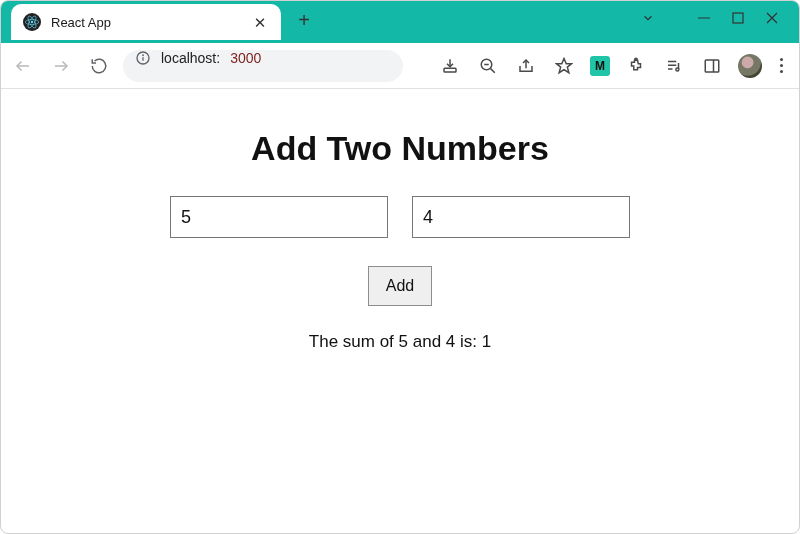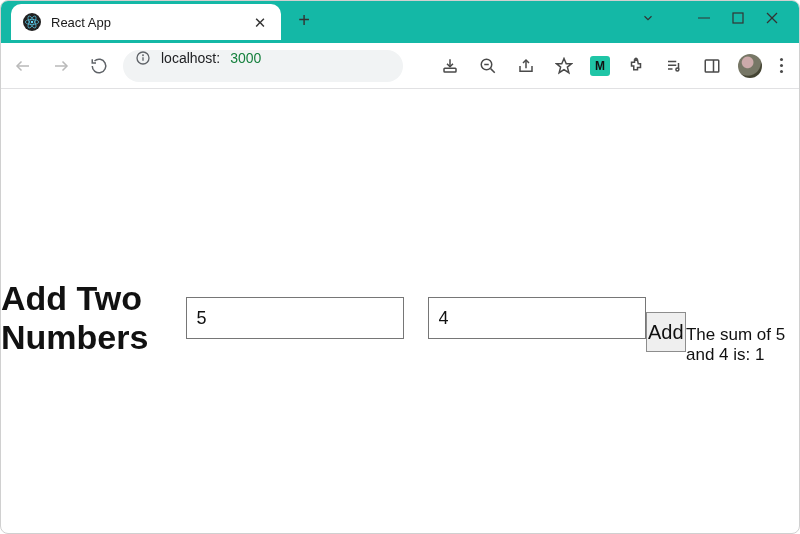--- a/index.html
+++ b/index.html
@@ -83,34 +83,35 @@
       border: none;
       background: #f1f3f4;
       border-radius: 16px;
       display: flex; 
       padding: 0 12px;
       gap: 10px;
       color: #202124;
       font-size: 14px;
     }
     .omnibox .info { color:#5f6368; display:inline-flex;}
-    .omnibox .url-dim { color: #15803d; }
+    .omnibox .url-dim { color: #7f1d1d; }
     .right-icons { display:flex; align-items:center; gap: 14px; margin-left:auto; padding-right:4px; }
     .right-icons .ic { width:24px; height:24px; display:flex; align-items:center; justify-content:center; color:#4a4a4a; }
     .right-icons .ic svg { width:18px; height:18px; stroke: currentColor; }
     .ext-m { width:20px;height:20px;background:#1fc5a6;color:#111;font-weight:800;font-size:12px;display:flex;align-items:center;justify-content:center;border-radius:3px;}
     .avatar { width:24px;height:24px;border-radius:50%;background: radial-gradient(circle at 40% 35%, #caa 0 25%, #776 30% 60%, #443 65% 100%); }
     .kebab { display:flex; flex-direction:column; gap:3px; padding:0 4px;}
     .kebab i{width:3px;height:3px;background:#4a4a4a;border-radius:50%;}
 
     
     .page {
       height: calc(534px - 42px - 46px);
       overflow: auto;
       display: flex;
+      flex-direction: column;
       align-items: center;
       padding-top: 40px;
     }
     .heading {
       font-size: 34px;
       font-weight: 700;
       color: #111;
       margin-bottom: 28px;
     }
     .inputs { display:flex; gap: 24px; margin-bottom: 28px; }
@@ -120,21 +121,21 @@
       background: #fff;
       font-size: 18px;
       padding: 0 10px;
       color: #111;
       outline: none;
     }
     .add-btn {
       width: 64px; height: 40px;
       background: #efefef;
       border: 1px solid #8d8d8d;
-      font-size: 20px;
+      font-size: 16px;
       color: #111;
       cursor: pointer;
     }
     .result { margin-top: 26px; font-size: 17px; color: #111; }
   </style>
 </head>
 <body>
 
 <div class="titlebar">
   <div class="tab">

